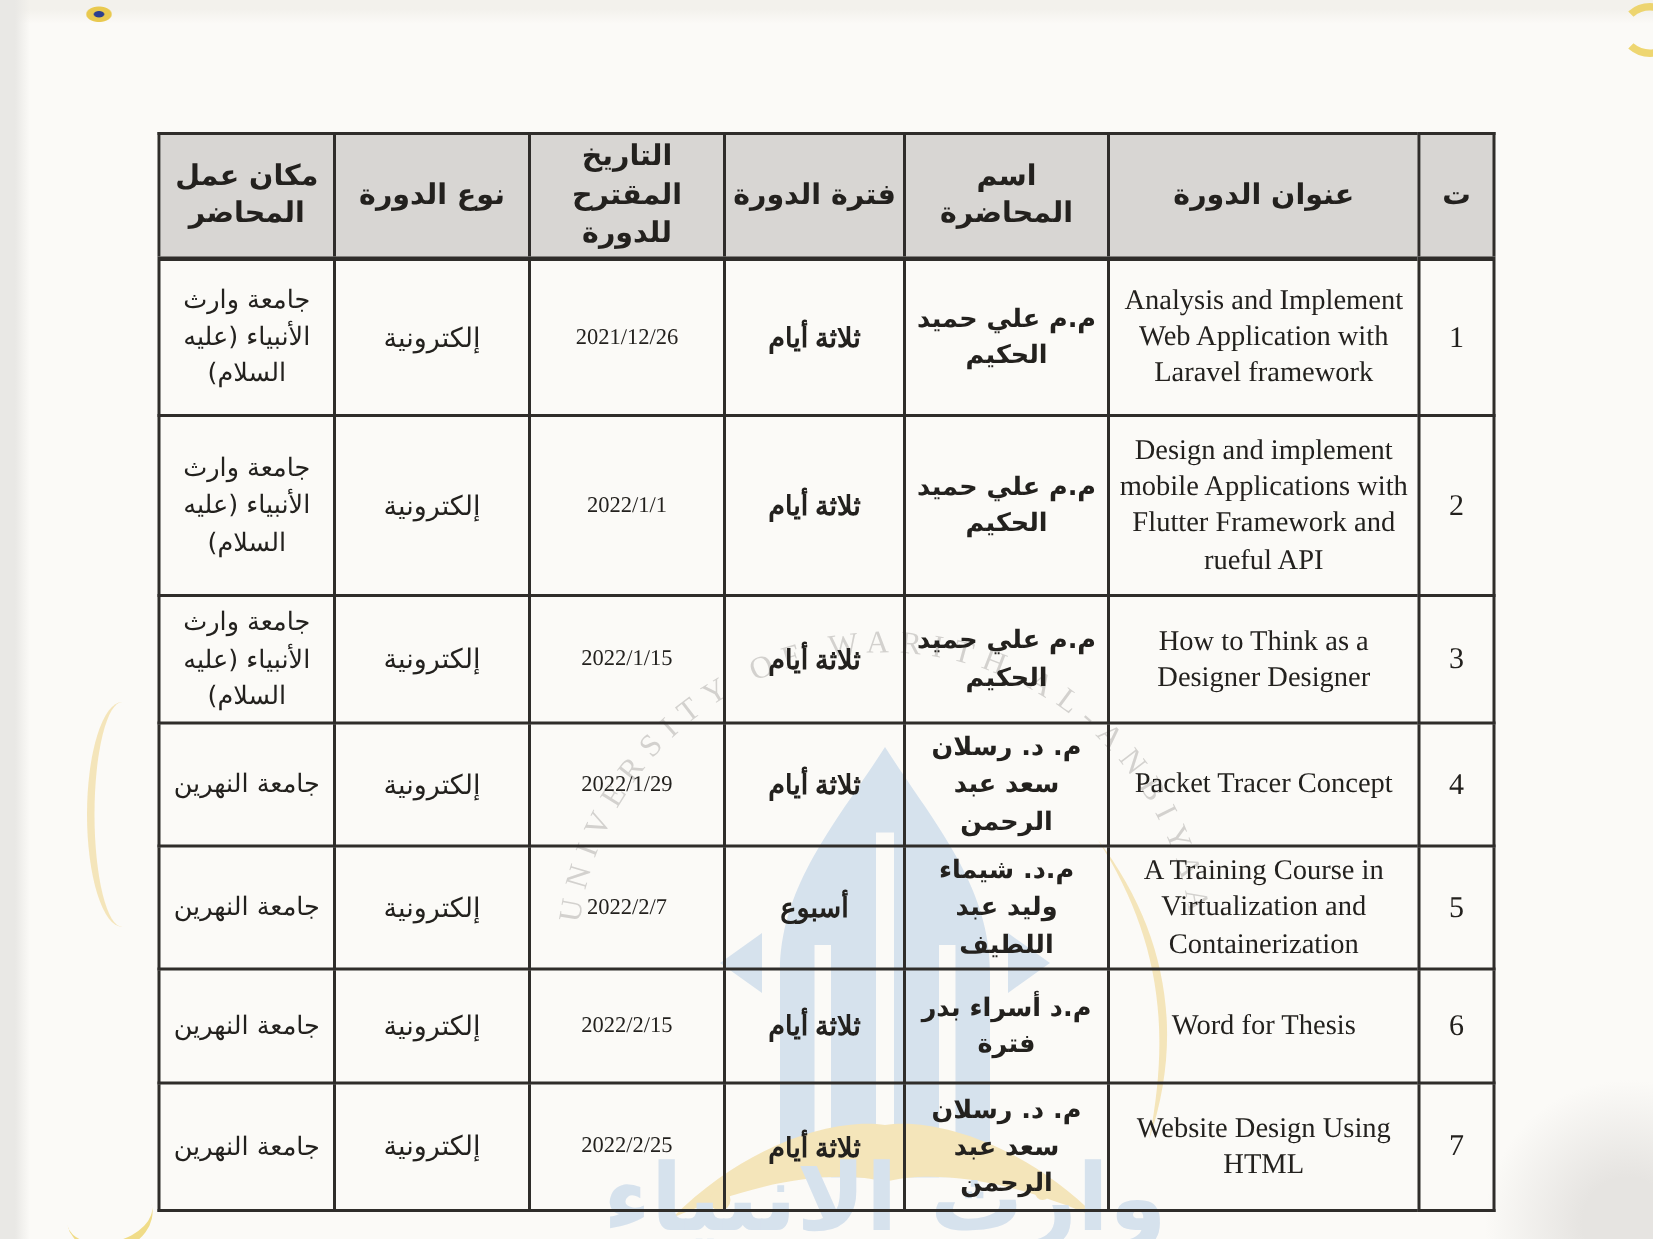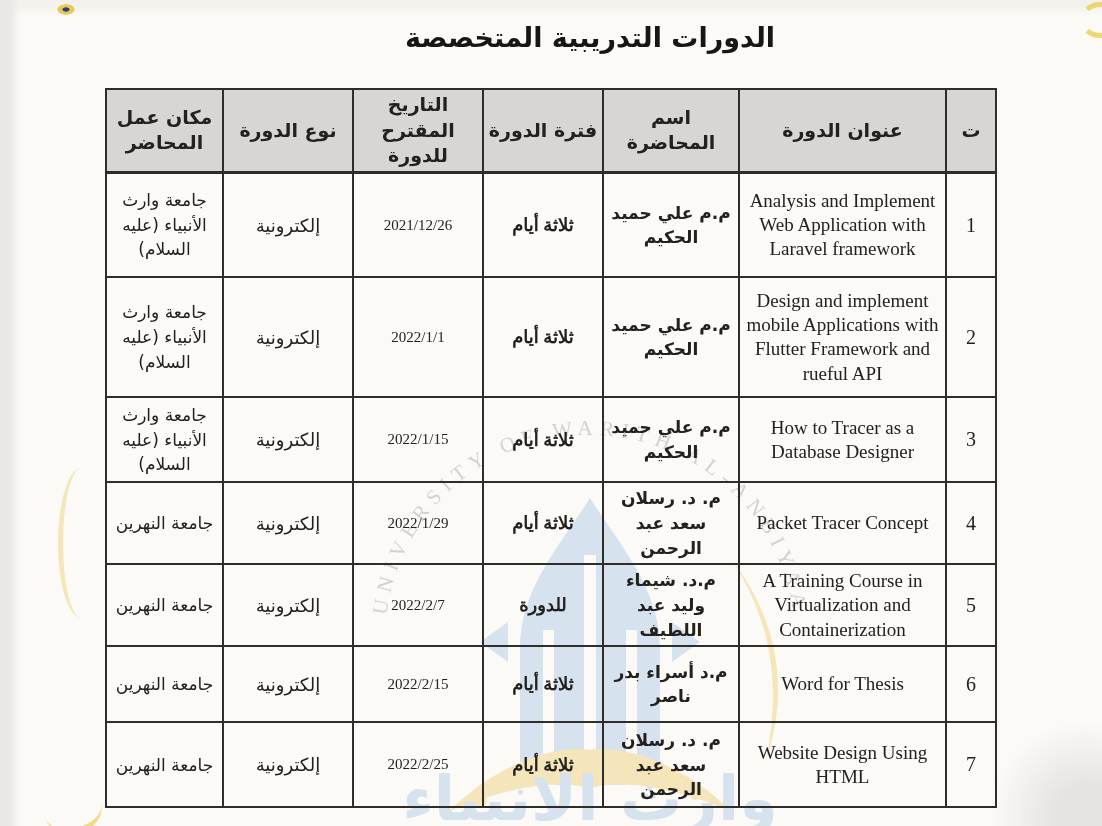--- a/index.html
+++ b/index.html
@@ -85,21 +85,20 @@
     <path d="M370,262 l-28,-20 l0,40 Z" fill="var(--wm-blue,#b9cfe6)"></path>
 
     <path d="M118,432 C170,380 230,365 260,370 C290,365 350,380 402,432 C340,405 290,400 260,408 C230,400 180,405 118,432 Z" fill="var(--wm-gold,#f0d489)"></path>
     <path d="M402,180 C448,240 460,310 436,380 C452,300 440,240 402,180 Z" fill="var(--wm-gold,#f0d489)"></path>
     <circle cx="150" cy="420" r="7" fill="var(--wm-gold,#f0d489)"></circle>
     <circle cx="365" cy="415" r="5" fill="var(--wm-gold,#f0d489)"></circle>
 
     <text x="260" y="440" text-anchor="middle" font-size="62" font-weight="700" font-family="DejaVu Sans, sans-serif" fill="var(--wm-blue,#b9cfe6)">وارث الانبياء</text>
   </svg>
 
-  <div class="doc-title">الدورات التدريبية المتخصصة</div>
 
   <table class="courses" dir="rtl">
     <colgroup>
       <col style="width:50px">
         <col style="width:207px">
         <col style="width:136px">
       <col style="width:120px">
         <col style="width:130px">
         <col style="width:130px">
         <col style="width:117px">
@@ -129,49 +128,49 @@
           <td class="c-no">2</td>
           <td class="c-title">Design and implement mobile Applications with Flutter Framework and rueful API</td>
           <td class="c-name">م.م علي حميد الحكيم</td>
           <td class="c-dur">ثلاثة أيام</td>
           <td class="c-date">2022/1/1</td>
           <td class="c-type">إلكترونية</td>
           <td class="c-place">جامعة وارث الأنبياء (عليه السلام)</td>
         </tr>
         <tr style="height: 85px;">
           <td class="c-no">3</td>
-          <td class="c-title">How to Tracer as a Database Designer</td>
+          <td class="c-title">How to Think as a Designer Designer</td>
           <td class="c-name">م.م علي حميد الحكيم</td>
           <td class="c-dur">ثلاثة أيام</td>
           <td class="c-date">2022/1/15</td>
           <td class="c-type">إلكترونية</td>
           <td class="c-place">جامعة وارث الأنبياء (عليه السلام)</td>
         </tr>
         <tr style="height: 82px;">
           <td class="c-no">4</td>
           <td class="c-title">Packet Tracer Concept</td>
           <td class="c-name">م. د. رسلان سعد عبد الرحمن</td>
           <td class="c-dur">ثلاثة أيام</td>
           <td class="c-date">2022/1/29</td>
           <td class="c-type">إلكترونية</td>
           <td class="c-place">جامعة النهرين</td>
         </tr>
         <tr style="height: 82px;">
           <td class="c-no">5</td>
           <td class="c-title">A Training Course in Virtualization and Containerization</td>
           <td class="c-name">م.د. شيماء وليد عبد اللطيف</td>
-          <td class="c-dur">للدورة</td>
+          <td class="c-dur">أسبوع</td>
           <td class="c-date">2022/2/7</td>
           <td class="c-type">إلكترونية</td>
           <td class="c-place">جامعة النهرين</td>
         </tr>
         <tr style="height: 76px;">
           <td class="c-no">6</td>
           <td class="c-title">Word for Thesis</td>
-          <td class="c-name">م.د أسراء بدر ناصر</td>
+          <td class="c-name">م.د أسراء بدر فترة</td>
           <td class="c-dur">ثلاثة أيام</td>
           <td class="c-date">2022/2/15</td>
           <td class="c-type">إلكترونية</td>
           <td class="c-place">جامعة النهرين</td>
         </tr>
         <tr style="height: 85px;">
           <td class="c-no">7</td>
           <td class="c-title">Website Design Using HTML</td>
           <td class="c-name">م. د. رسلان سعد عبد الرحمن</td>
           <td class="c-dur">ثلاثة أيام</td>

